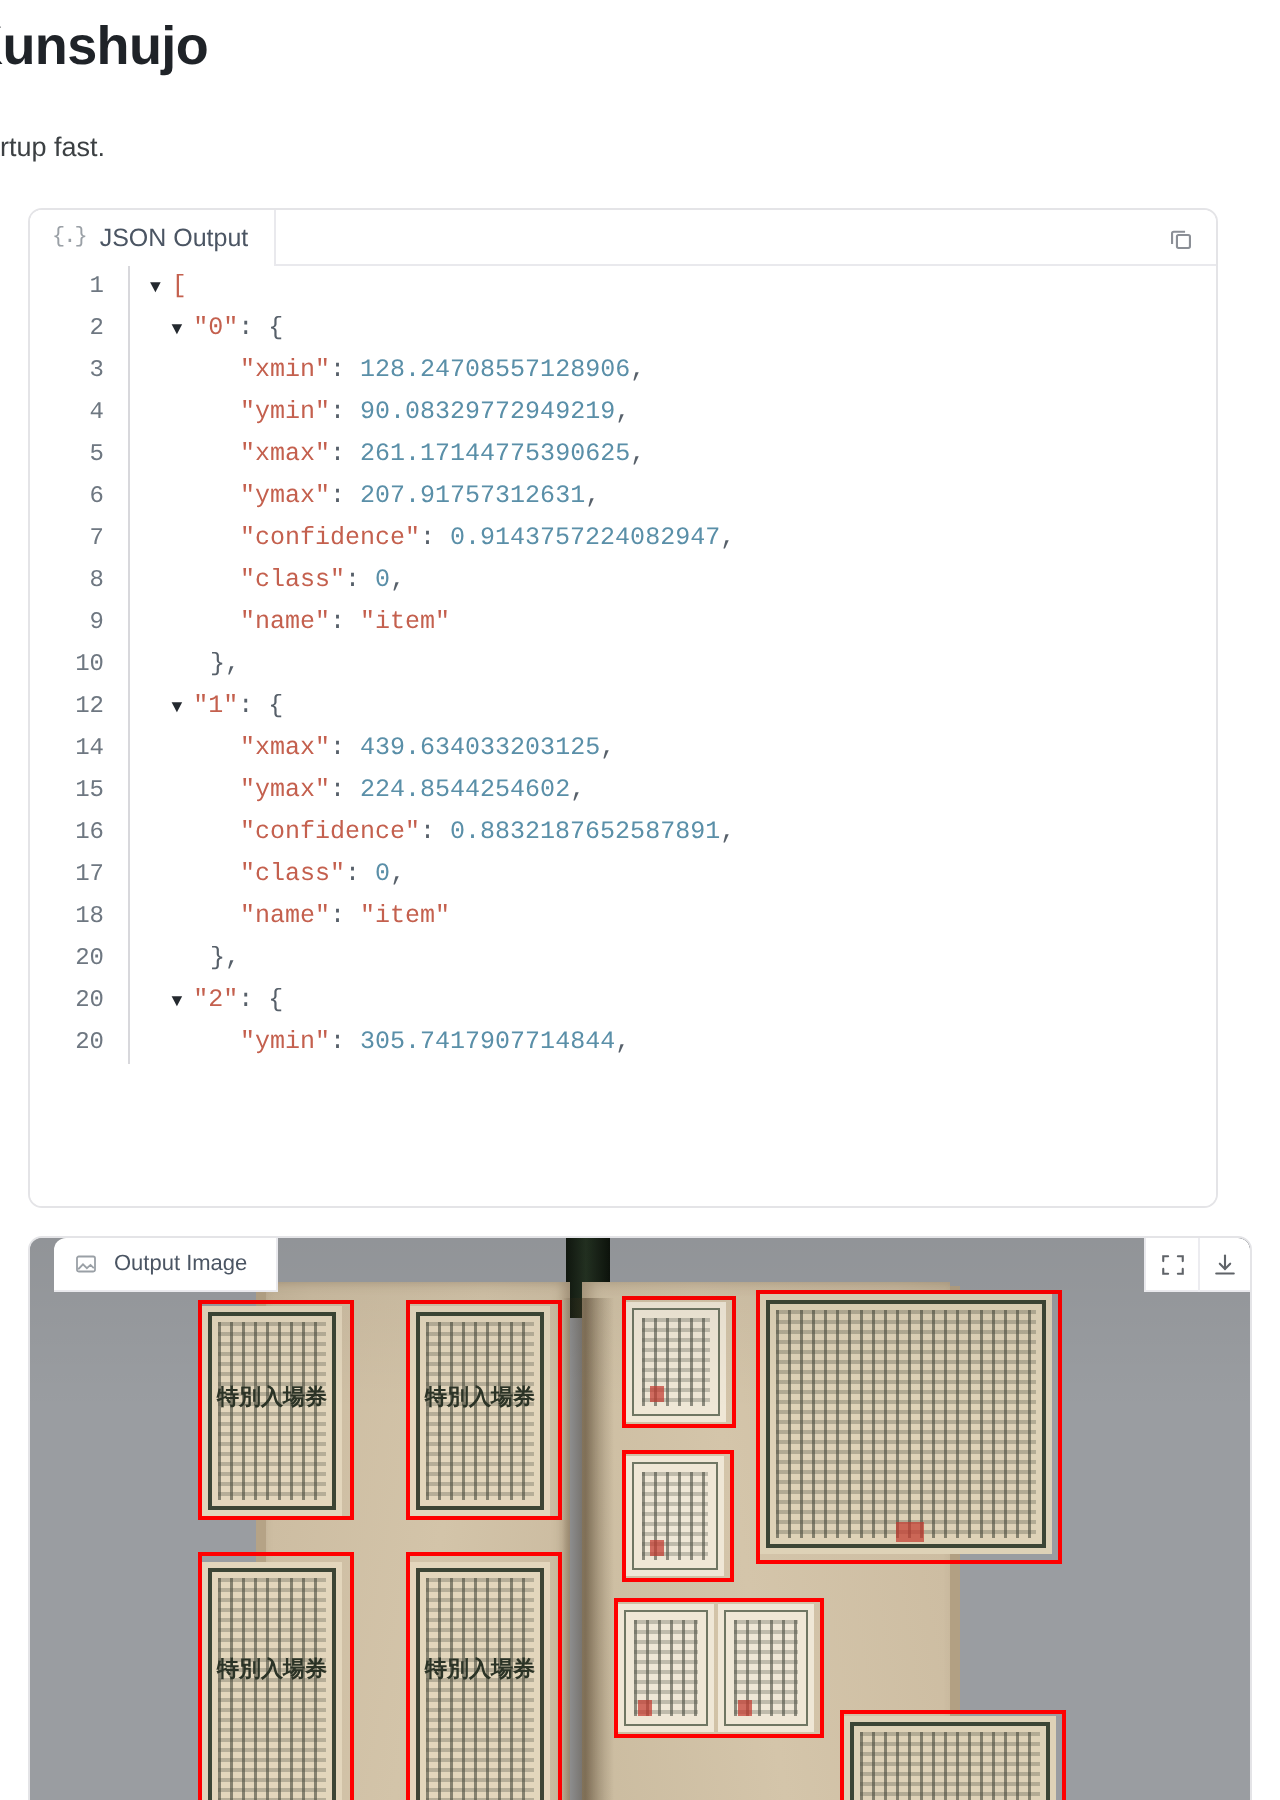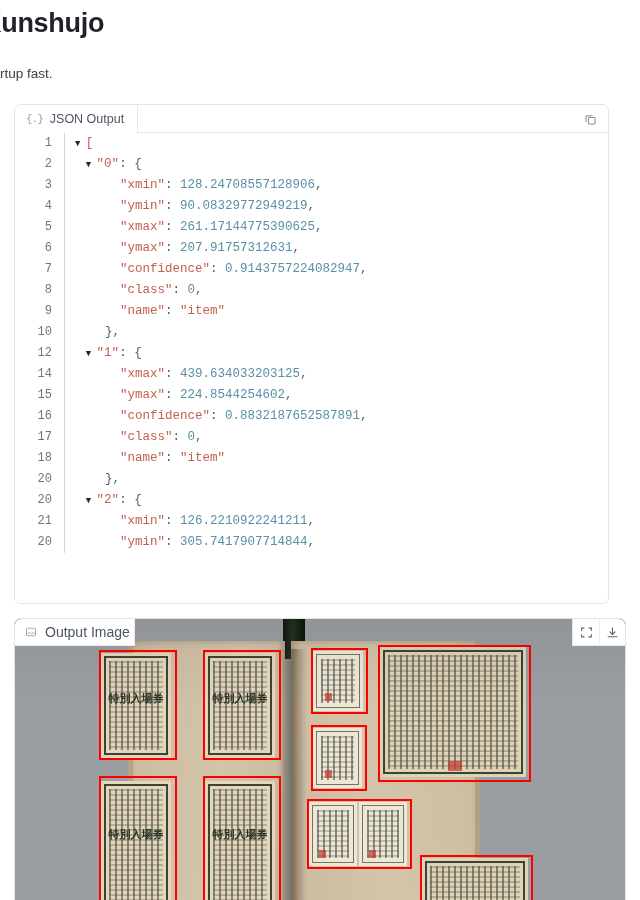--- a/index.html
+++ b/index.html
@@ -70,27 +70,27 @@
   .arrow { color: #24292f; font-size: 9px; }
 
   
   .img-panel {
     position: absolute; left: 14px; top: 618px;
     width: 612px; height: 290px;
     border: 1px solid #e4e4e7; border-radius: 7px;
     overflow: hidden; background: #9a9da1;
   }
   .img-tab {
-    position: absolute; left: 0; top: 0; z-index: 5;
+    position: absolute; left: 12px; top: 0; z-index: 5;
     height: 27px; display: flex; align-items: center; gap: 8px;
-    padding: 0 4px 0 10px;
+    padding: 0 14px 0 10px;
     background: #ffffff;
     border-right: 1px solid #e9e9ed; border-bottom: 1px solid #e9e9ed;
     border-radius: 6px 0 0 0;
-    font-size: 14px; color: #4b5563;
+    font-size: 11px; color: #4b5563;
   }
   .img-tools {
     position: absolute; right: 0; top: 0; z-index: 5;
     height: 27px; display: flex; align-items: center; gap: 0;
     background: #ffffff; border-left: 1px solid #e9e9ed;
     border-bottom: 1px solid #e9e9ed; border-radius: 0 6px 0 0;
   }
   .img-tool {
     width: 26px; height: 27px; display: flex; align-items: center; justify-content: center;
     cursor: pointer;
@@ -251,24 +251,20 @@
           <div class="gutter">18</div>
           <div class="code-line"><span>      </span><span class="k">"name"</span><span class="p">: </span><span class="k">"item"</span></div>
         </div>
         <div class="code-row">
           <div class="gutter">20</div>
           <div class="code-line"><span>    </span><span class="p">},</span></div>
         </div>
         <div class="code-row">
           <div class="gutter">20</div>
           <div class="code-line"><span class="arrow">  ▼ </span><span class="k">"2"</span><span class="p">: {</span></div>
-        </div>
-        <div class="code-row">
-          <div class="gutter">21</div>
-          <div class="code-line"><span>      </span><span class="k">"xmin"</span><span class="p">: </span><span class="n">126.2210922241211</span><span class="p">,</span></div>
         </div>
         <div class="code-row">
           <div class="gutter">20</div>
           <div class="code-line"><span>      </span><span class="k">"ymin"</span><span class="p">: </span><span class="n">305.7417907714844</span><span class="p">,</span></div>
         </div>
       </div>
   </div>
 
   <div class="img-panel">
 

